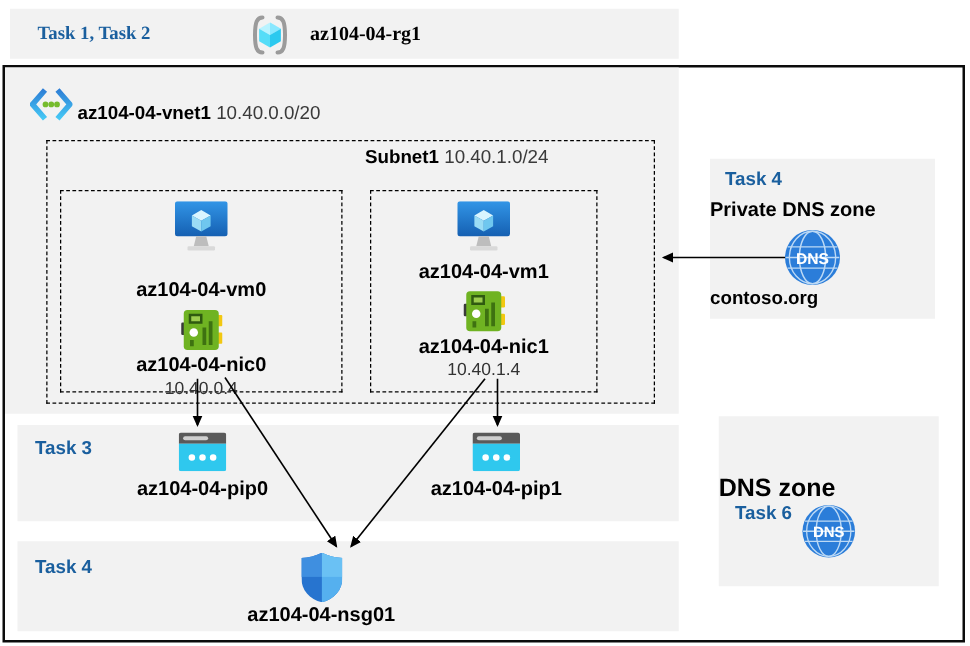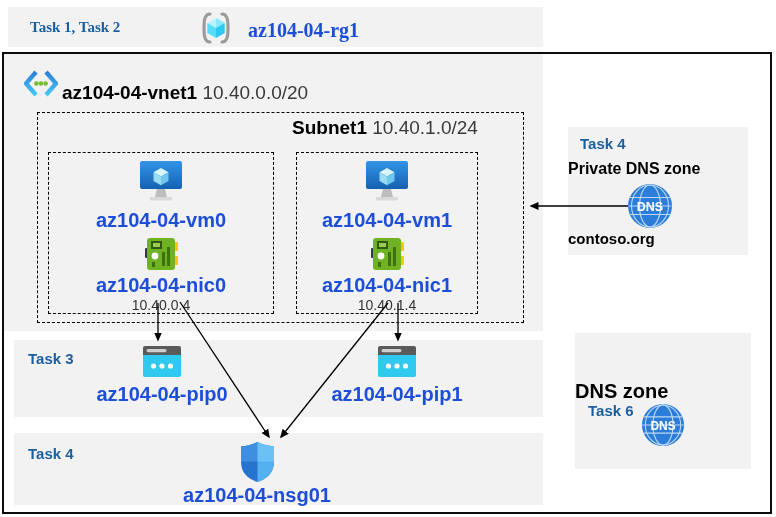--- a/index.html
+++ b/index.html
@@ -4,30 +4,30 @@
 <style>
   html,body{margin:0;padding:0;background:#fff;}
   #page{
     position:relative;width:776px;height:517px;overflow:hidden;
     font-family:"Liberation Sans","DejaVu Sans",sans-serif;
     background:#fff;color:#000;
   }
   .abs{position:absolute;}
   .panel{position:absolute;background:#f2f2f2;}
   .task-label{color:#1a5f9e;font-weight:bold;font-size:15px;line-height:1.1;}
-  .entity-label{font-weight:bold;font-size:20px;color:#1d4ed8;white-space:nowrap;}
+  .entity-label{font-weight:bold;font-size:16px;color:#000000;white-space:nowrap;}
   .plain{font-weight:normal;font-size:14px;color:#333;white-space:nowrap;}
   .bigbox{
     position:absolute;left:2px;top:52px;width:770px;height:462px;
     border:2px solid #0b0b0b;background:#fff;box-sizing:border-box;
   }
   .vnetbg{position:absolute;left:4px;top:54px;width:539px;height:277px;background:#f2f2f2;}
   .dashed{border:1px dashed #000;box-sizing:border-box;position:absolute;background:transparent;}
   .subnet-inner{display:flex;flex-direction:column;align-items:center;}
-  .title-line{font-size:19px;white-space:nowrap;}
+  .title-line{font-size:15px;white-space:nowrap;}
   .title-line .name{font-weight:bold;color:#000;}
   .title-line .cidr{font-weight:normal;color:#3a3a3a;}
   .center-text{left:0;width:100%;text-align:left;position:absolute;}
   .pip-col,.nsg-col{position:absolute;display:flex;flex-direction:column;align-items:center;}
   svg{display:block;}
   #wires{position:absolute;left:0;top:0;pointer-events:none;z-index:5;}
 </style>
 </head>
 <body>
 
@@ -91,21 +91,21 @@
             </linearGradient>
           </defs>
         <rect x="3" y="0" width="42" height="28" rx="2" fill="url(#vmg)"></rect>
         <polygon points="24,7 31.5,11.3 24,15.6 16.5,11.3" fill="#d9f5ff"></polygon>
         <polygon points="16.5,11.3 24,15.6 24,24.2 16.5,19.9" fill="#9adcf5"></polygon>
         <polygon points="31.5,11.3 31.5,19.9 24,24.2 24,15.6" fill="#6fc7ef"></polygon>
         <polygon points="20,28 28,28 30,36 18,36" fill="#bdbdbd"></polygon>
         <rect x="13" y="36" width="22" height="3.4" rx="1" fill="#d9d9d9"></rect>
       </svg>
     </span>
-    <div class="entity-label" style="margin-top:7px;">az104-04-vm0</div>
+    <div class="entity-label" style="margin-top:22px;">az104-04-vm0</div>
     <span style="margin-top:5px;">
       <svg width="34" height="34" viewBox="0 0 34 34">
         <rect x="1" y="11" width="4" height="10" rx="1" fill="#3a3a3a"></rect>
         <rect x="29" y="5" width="5" height="9" rx="1" fill="#f2c811"></rect>
         <rect x="29" y="19" width="5" height="9" rx="1" fill="#f2c811"></rect>
         <rect x="3" y="1" width="28" height="32" rx="3" fill="#6fb322"></rect>
         <rect x="7" y="4" width="11" height="8" fill="#2f5a10"></rect>
         <rect x="9" y="6" width="7" height="4" fill="#9ccc4e"></rect>
         <circle cx="11" cy="19" r="3.4" fill="#ffffff"></circle>
         <rect x="18" y="15" width="3" height="14" fill="#3e7211"></rect>

